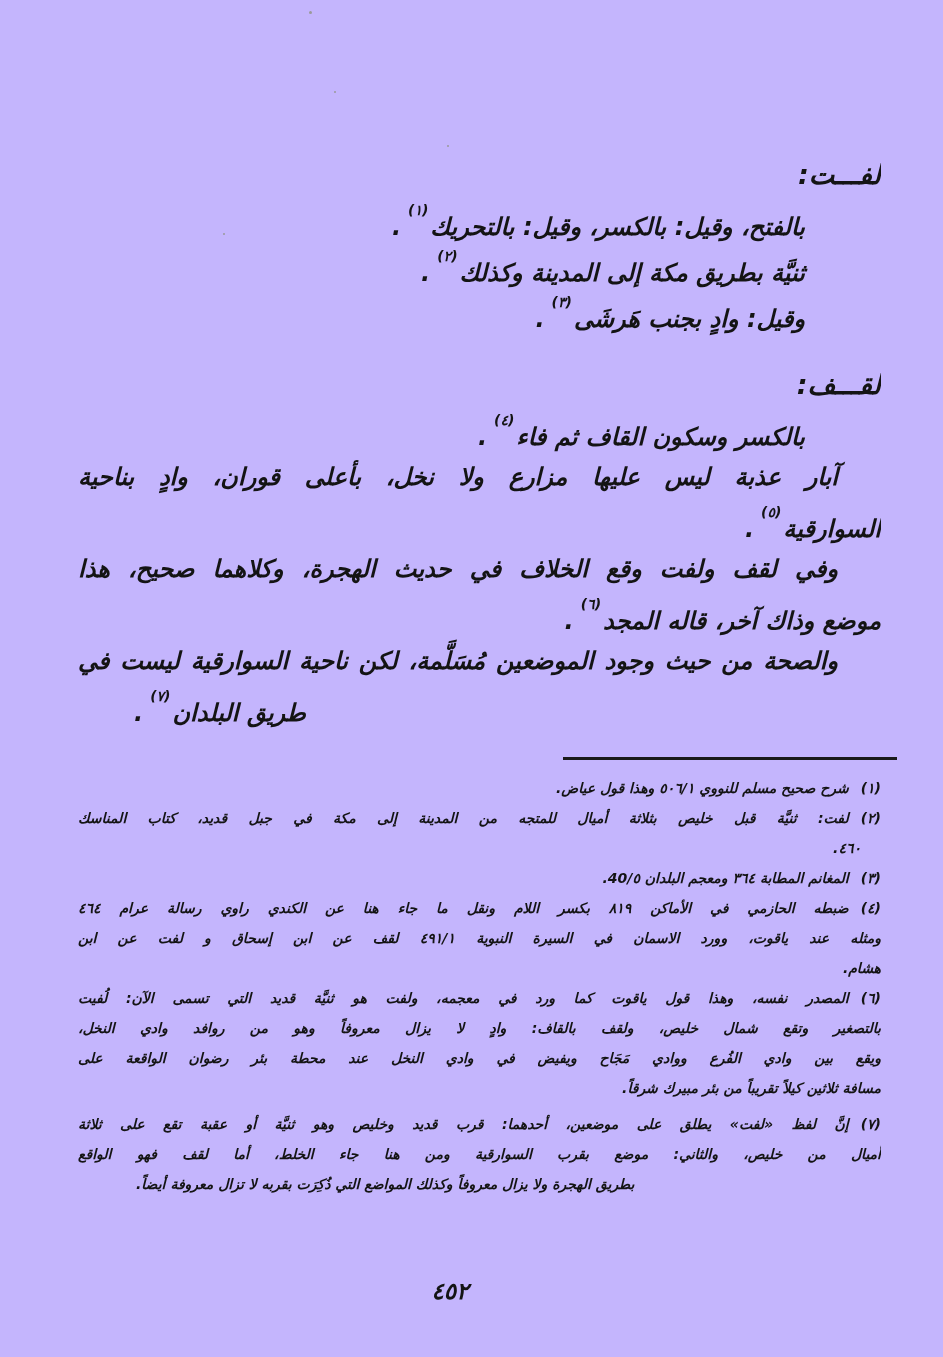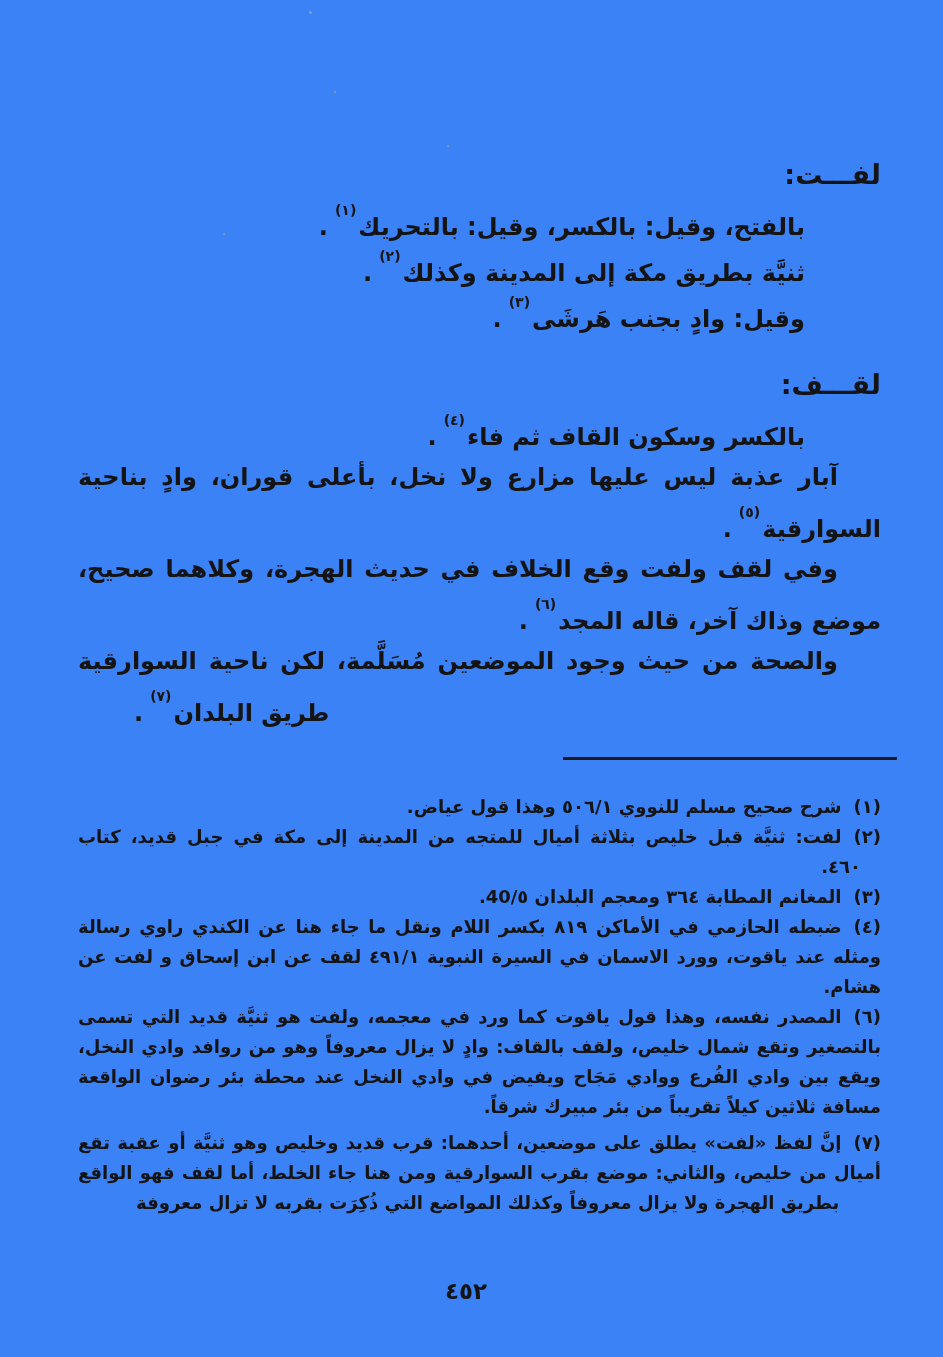--- a/index.html
+++ b/index.html
@@ -4,21 +4,21 @@
 <style>
   html,body{margin:0;padding:0;}
   body{
     width:943px;height:1357px;
     background:#ffffff;
     font-family:"DejaVu Sans", sans-serif;
     color:#141414;
     position:relative;
     overflow:hidden;
   }
-  .page{position:absolute;inset:0;background:#3b82f6;direction:rtl;}
+  .page{position:absolute;inset:0;background:#c4b5fd;direction:rtl;font-style:italic;}
 
   
   .main{
     position:absolute;
     top:152px;right:62px;left:78px;
     direction:rtl;
     font-size:24px;font-weight:700;
   }
   .mline{
     height:46px;line-height:46px;
@@ -45,40 +45,40 @@
   
   .fnsep{
     position:absolute;
     top:757px;left:563px;width:334px;height:0;
     border-top:3px solid #1a1a1a;
   }
 
   
   .fnotes{
     position:absolute;
-    top:792px;right:62px;left:78px;
+    top:773px;right:62px;left:78px;
     direction:rtl;
-    font-size:18px;font-weight:700;
+    font-size:14px;font-weight:700;
   }
   .fline{
     height:30px;line-height:30px;
     text-align:right;
     overflow:hidden;
   }
   .fline.fjust{text-align:justify;text-align-last:justify;}
   .fline.fgap{margin-top:6px;}
   .fmark{display:inline-block;margin-left:12px;}
   .cont-right{padding-left:0;padding-right:20px;}   
   .cont-left{text-align:right;padding-left:14px;}    
   .cont-left-deep{text-align:left;padding-left:58px;}
 
   
   .pagenum{
     position:absolute;
-    top:1278px;left:16px;width:900px;
+    top:1278px;left:0;width:900px;
     text-align:center;
     font-size:23px;font-weight:700;
     direction:rtl;
   }
 
   
   .speck{position:absolute;background:#9a9a9a;border-radius:50%;}
   .s1{left:309px;top:11px;width:3px;height:3px;}
   .s2{left:334px;top:91px;width:2px;height:2px;}
   .s3{left:447px;top:145px;width:2px;height:2px;}

